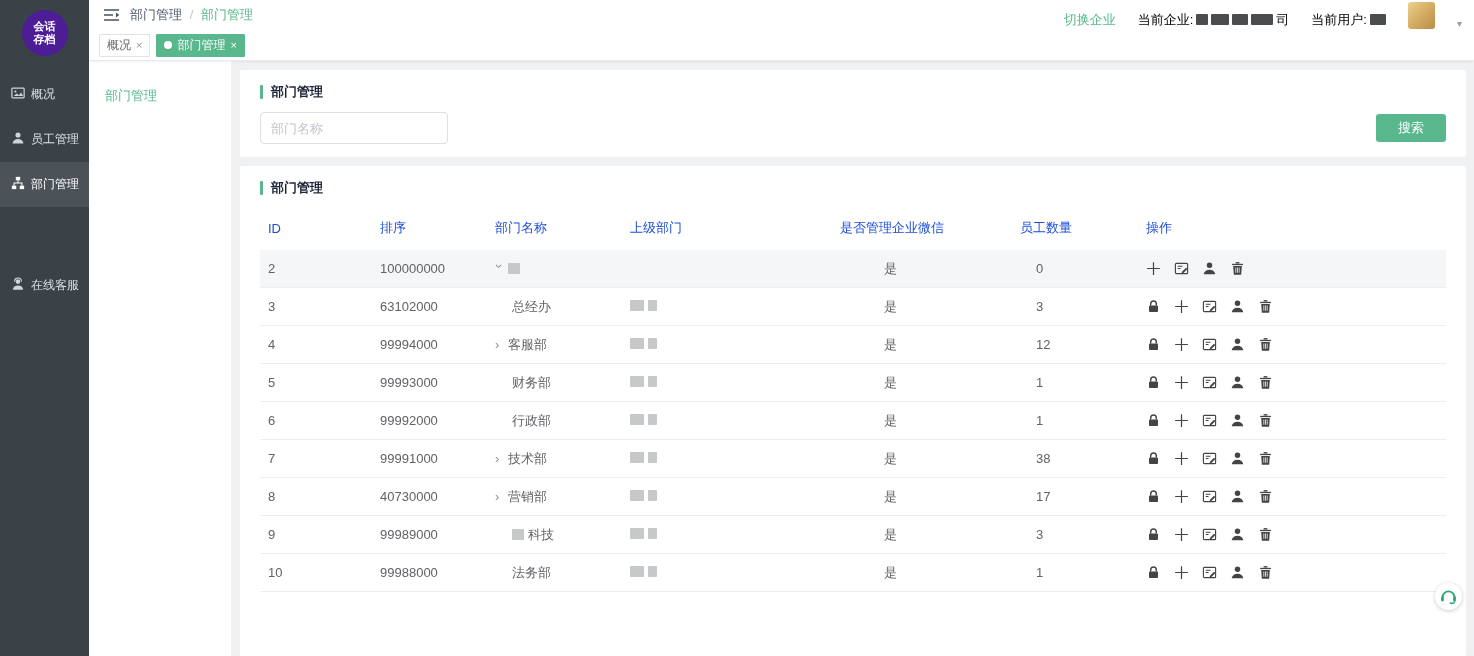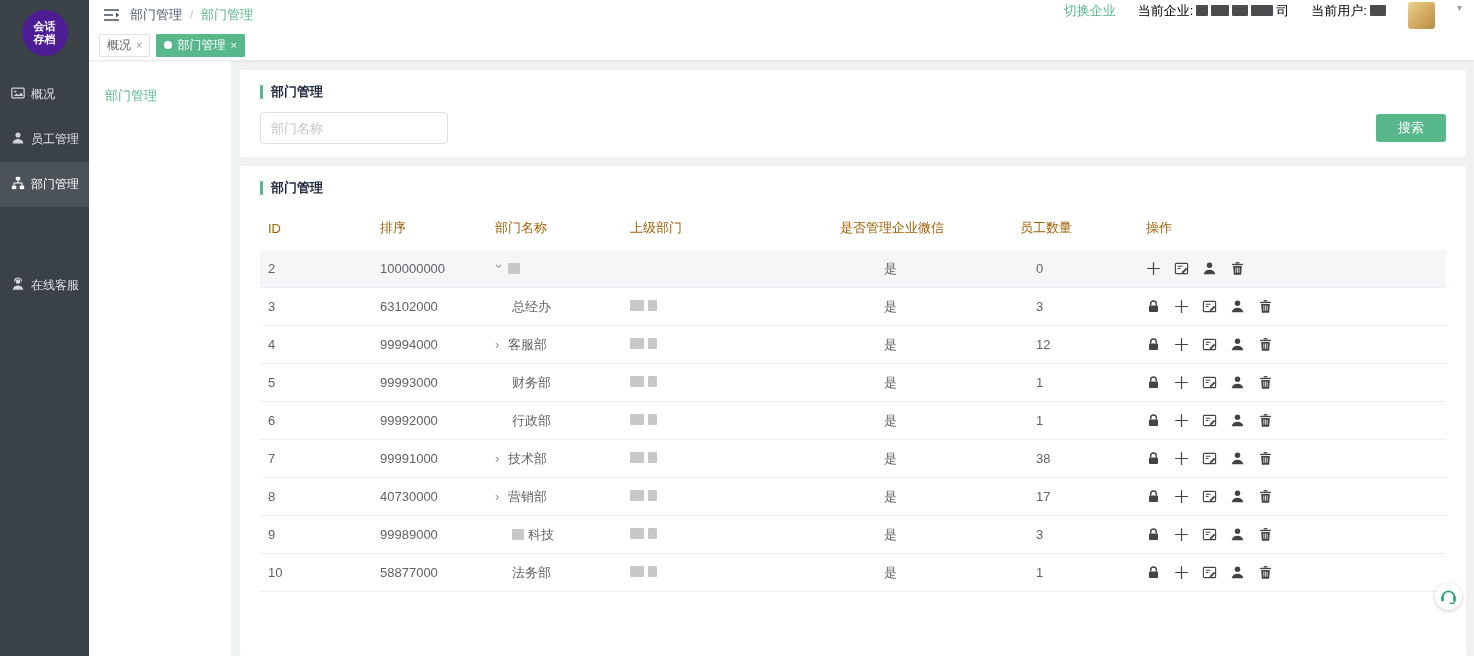--- a/index.html
+++ b/index.html
@@ -15,21 +15,21 @@
   .nav-item svg{flex-shrink:0}
   .nav-spacer{height:56px}
 
   
   .main-col{flex:1;display:flex;flex-direction:column;min-width:0}
   .topbar{height:30px;background:#fff;display:flex;align-items:center;padding:0 12px 0 14px;gap:10px;flex-shrink:0}
   .hamburger{display:flex;align-items:center;cursor:pointer}
   .crumb-root{color:#515a6e}
   .crumb-sep{color:#c5c8ce;margin:0 4px}
   .crumb-current{color:#58b78c}
-  .topbar-right{margin-left:auto;display:flex;align-items:flex-start;gap:22px}
+  .topbar-right{margin-left:auto;display:flex;align-items:flex-end;gap:22px}
   .link-green{color:#58b78c;cursor:pointer}
   .ent-text{display:inline-flex;align-items:center;gap:3px;color:#000000}
   .redact{display:inline-block;height:11px;border-radius:1px;background:#c6c8ca;vertical-align:middle}
   .redact.dark{background:#4a4c4e}.w9{width:9px}.w12{width:12px}.w14{width:14px}.w16{width:16px}.w18{width:18px}.w22{width:22px}
   .avatar{width:27px;height:27px;border-radius:3px;background:linear-gradient(135deg,#ecd28e,#d2a95f 55%,#b98e49);cursor:pointer}
   .caret{color:#9aa0a6;font-size:10px;cursor:pointer}
 
   .tabbar{height:30px;background:#fff;border-bottom:1px solid #e8eaec;box-shadow:0 1px 2px rgba(0,0,0,.06);display:flex;align-items:center;gap:6px;padding:0 10px;flex-shrink:0;position:relative;z-index:2}
   .tab{height:21px;display:inline-flex;align-items:center;gap:5px;padding:0 7px;font-size:12px;border:1px solid #dfe3e6;background:#fff;color:#666;cursor:pointer;border-radius:1px}
   .tab .close{font-size:11px;color:#999}
@@ -48,21 +48,21 @@
   .title-bar{width:3px;height:14px;background:#58b78c;border-radius:1px}
   .filter-row{display:flex;align-items:center;margin-top:11px}
   .text-input{width:166px;height:30px;border:1px solid #dcdfe6;border-radius:4px;padding:0 10px;font-size:13px;color:#606266;outline:none;font-family:inherit}
   .text-input::placeholder{color:#c0c4cc}
   .btn{display:inline-flex;align-items:center;justify-content:center;background:#58b78c;color:#fff;border:none;border-radius:3px;font-size:13px;height:28px;padding:0 15px;cursor:pointer;font-family:inherit;white-space:nowrap}
   .search-btn{margin-left:auto;padding:0 22px}
   .table-card{flex:1;display:flex;flex-direction:column;overflow:hidden}
   .table-actions{margin-left:auto;display:flex;gap:10px}
 
   table{width:100%;border-collapse:collapse;margin-top:10px;table-layout:fixed}
-  th{font-size:13px;color:#a16207;font-weight:normal;text-align:left;padding:12px 0 13px}
+  th{font-size:13px;color:#1d4ed8;font-weight:normal;text-align:left;padding:12px 0 13px}
   td{font-size:13px;color:#606266;height:37px;border-bottom:1px solid #ebeef5;padding:0}
   tr.hl td{background:#f5f6f7}
   th.c1,td.c1{padding-left:8px}
   td.c5{padding-left:44px}
   td.c6{padding-left:16px}
   .name-wrap{display:flex;align-items:center;gap:4px}
   .arr{display:inline-block;color:#8a8f99;font-size:13px;line-height:1;width:9px;cursor:pointer}
   .arr.down{transform:rotate(90deg)}
   .indent{display:inline-block;width:13px}
   .ops{display:flex;align-items:center;gap:13px}
@@ -634,21 +634,21 @@
                           <rect x="6" y="1.2" width="4" height="1.5" fill="#444"></rect>
                           <path d="M3.4 5.2h9.2l-.7 9.4H4.1z" fill="#444"></path>
                           <path d="M6.2 6.9v5.6M8 6.9v5.6M9.8 6.9v5.6" stroke="#fff" stroke-width=".8" fill="none"></path>
                         </svg>
                       </span>
                     </div>
                   </td>
                 </tr>
                 <tr>
                   <td class="c1">10</td>
-                  <td>58877000</td>
+                  <td>99988000</td>
                   <td>
                     <div class="name-wrap">
                       <span class="indent"></span>
                       <span>法务部</span>
                     </div>
                   </td>
                   <td><span class="parent-blocks">
                       <span class="redact w14"></span>
                       <span class="redact w9"></span>
                     </span></td>

